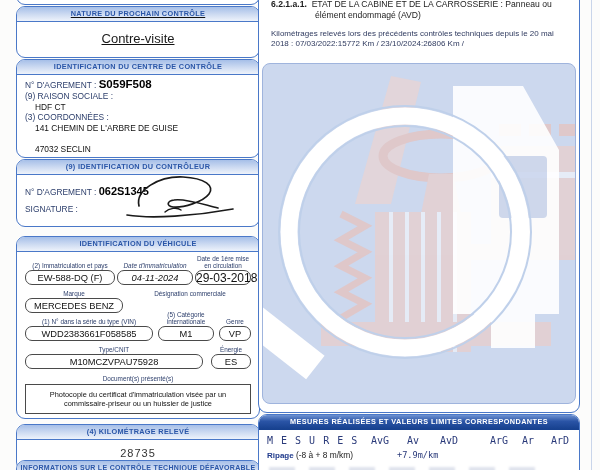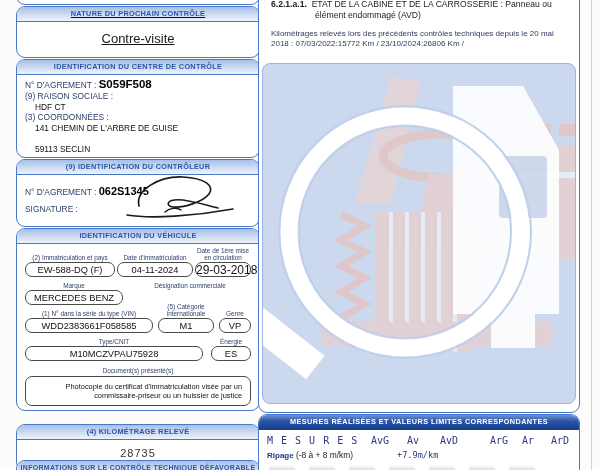--- a/index.html
+++ b/index.html
@@ -24,22 +24,22 @@
   .nature-value{text-align:center;font-size:13px;color:#1a1a1a;padding-top:9px;}
   .km-value{text-align:center;font-size:11px;color:#333;padding-top:7px;letter-spacing:1px;}
 
   
   .vrow{display:flex;justify-content:space-between;padding:0 8px;margin-top:3px;}
   .vcell{display:flex;flex-direction:column;align-items:center;}
   .vlabel{font-size:6.4px;color:#2c3e6b;text-align:center;line-height:7.2px;height:14px;
           display:flex;align-items:flex-end;justify-content:center;padding-bottom:1px;}
   .vbox{border:1.5px solid #4a4a4a;border-radius:7px;background:#fff;height:15px;line-height:15px;
         font-size:9.3px;color:#111;text-align:center;width:100%;box-sizing:border-box;white-space:nowrap;}
-  .docsbox{border:1.5px solid #4a4a4a;border-radius:7px;background:#fff;margin:1px 8px 0 8px;
-        font-size:7.4px;color:#111;text-align:right;padding:5px 8px;line-height:9px;}
+  .docsbox{border:1.5px solid #4a4a4a;border-radius:0;background:#fff;margin:1px 8px 0 8px;
+        font-size:7.4px;color:#111;text-align:center;padding:5px 8px;line-height:9px;}
 
   
   .defect{padding:2px 10px 0 12px;font-size:8.6px;line-height:10.5px;color:#1c1c1c;}
   .defect .body{padding-left:44px;display:block;text-indent:-44px;}
   .code{font-weight:bold;}
   .kmhist{padding:9px 14px 0 12px;font-size:8px;line-height:10px;color:#2f3a5f;}
   .bluepanel{position:absolute;left:3px;right:3px;background:#ccd8ee;border:1.5px solid #9fb4dd;
              border-radius:8px;overflow:hidden;}
 
   .meas-row{position:relative;height:18px;font-family:"DejaVu Sans Mono",monospace;
@@ -72,50 +72,50 @@
     <div class="centre-body">
       <div>
         <span class="lbl">N° D'AGREMENT :</span>
         <span class="val-strong" style="font-size:11.5px;">S059F508</span>
       </div>
       <div class="lbl">(9) RAISON SOCIALE :</div>
       <div class="indent">HDF CT</div>
       <div class="lbl">(3) COORDONNÉES :</div>
       <div class="indent">141 CHEMIN DE L'ARBRE DE GUISE</div>
       <div style="height:10px;"></div>
-      <div class="indent">59113 SECLIN</div>
+      <div class="indent">47032 SECLIN</div>
       <div class="indent">03.20.62.83.35</div>
     </div>
   </div>
 
   <div class="sec" style="left:16px;top:159px;width:242px;height:66px;">
     <div class="hbar">(9) IDENTIFICATION DU CONTRÔLEUR</div>
     <div style="padding:10px 8px 0 8px;font-size:8.4px;">
       <div>
         <span class="lbl">N° D'AGREMENT :</span>
         <span class="val-strong" style="font-size:11px;">062S1345</span>
       </div>
       <div class="lbl" style="margin-top:7px;">SIGNATURE :</div>
     </div>
     <svg width="130" height="48" viewBox="0 0 130 48" style="position:absolute;right:8px;top:12px;">
       <path d="M18,34 C14,18 38,4 62,5 C84,6 94,14 88,22 C82,30 62,36 52,35 C45,34 46,29 53,28 C64,26 84,33 97,36" fill="none" stroke="#1a1a1a" stroke-width="1.7" stroke-linecap="round"></path>
       <path d="M6,43 C30,47 74,44 112,37" fill="none" stroke="#1a1a1a" stroke-width="1.7" stroke-linecap="round"></path>
       <path d="M44,40 C48,36 56,35 60,38" fill="none" stroke="#1a1a1a" stroke-width="1.4" stroke-linecap="round"></path>
     </svg>
   </div>
 
-  <div class="sec" style="left:16px;top:228px;width:242px;height:181px;">
+  <div class="sec" style="left:16px;top:236px;width:242px;height:181px;">
     <div class="hbar">IDENTIFICATION DU VÉHICULE</div>
 
     <div class="vrow">
       <div class="vcell" style="width:90px;">
         <div class="vlabel">(2) Immatriculation et pays</div>
         <div class="vbox">EW-588-DQ (F)</div>
       </div>
-      <div class="vcell" style="width:76px;">
+      <div class="vcell" style="width:76px;font-style:italic;">
         <div class="vlabel">Date d'immatriculation</div>
         <div class="vbox">04-11-2024</div>
       </div>
       <div class="vcell" style="width:56px;">
         <div class="vlabel">Date de 1ère mise en circulation</div>
         <div class="vbox" style="font-size:12px;">29-03-2018</div>
       </div>
     </div>
 
     <div class="vrow">

